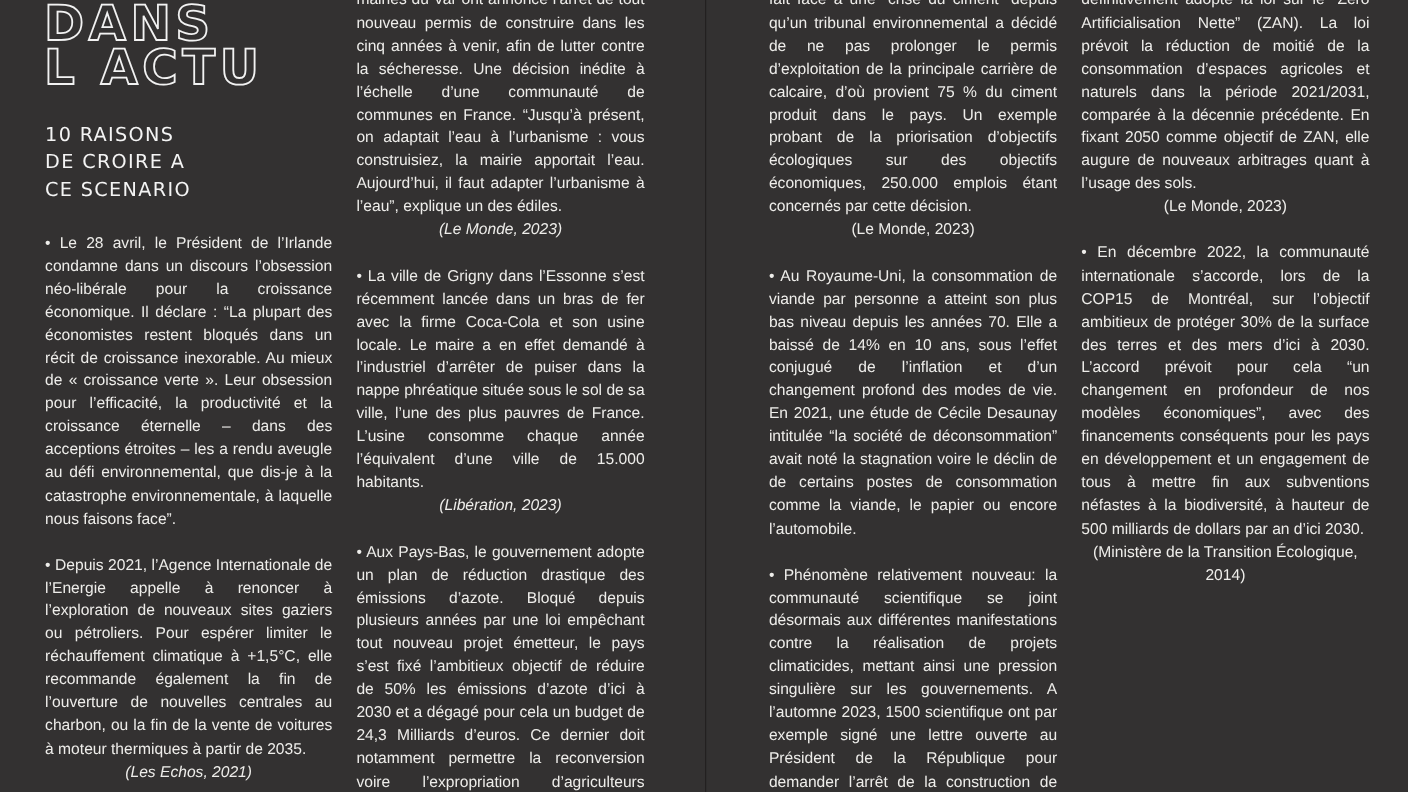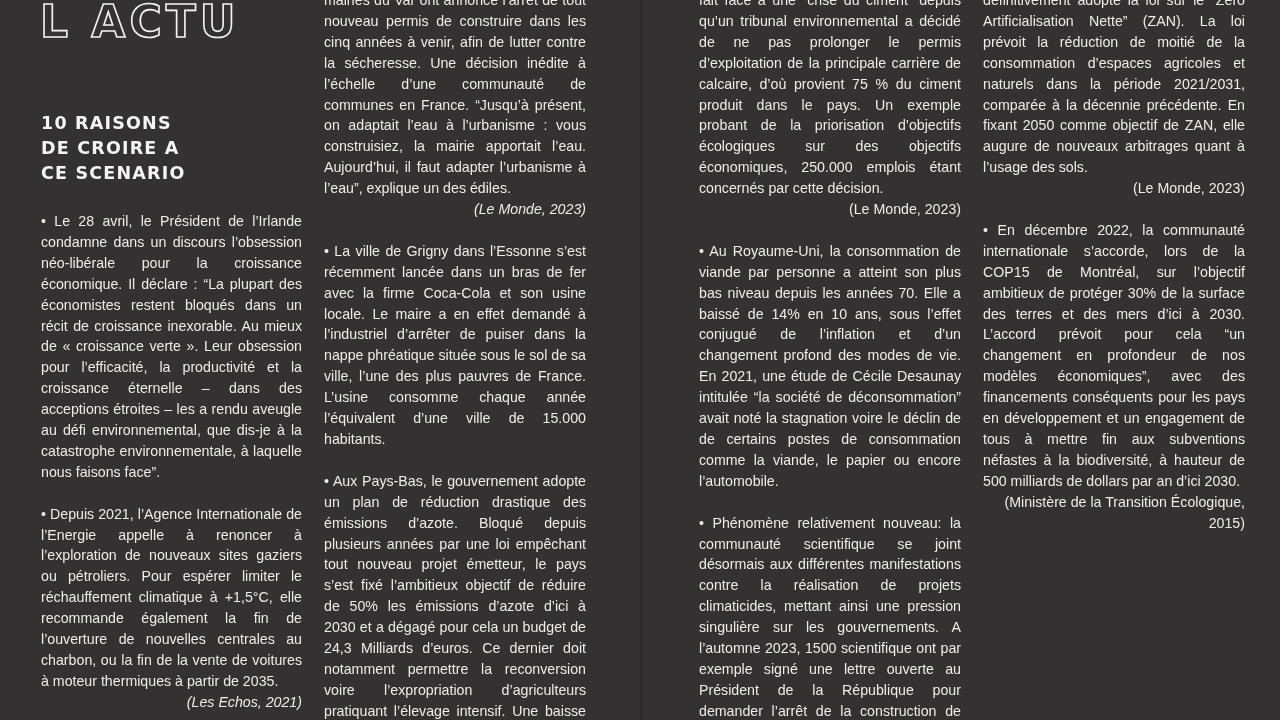--- a/index.html
+++ b/index.html
@@ -22,51 +22,52 @@
     line-height: 40px;
     letter-spacing: 4px;
     color: transparent;
     -webkit-text-stroke: 1.6px #f2f2f2;
     margin: 0;
   }
   .headline div { white-space: nowrap; }
   .subtitle {
     position: absolute; left: 41px; top: 111px;
     font-family: "DejaVu Sans", sans-serif;
-    font-weight: bold;
+    font-weight: normal;
     font-size: 17.5px;
     line-height: 25px;
     letter-spacing: 1.2px;
     color: #f4f4f4;
     margin: 0;
   }
   .subtitle div { white-space: nowrap; }
   .col {
     position: absolute;
     font-family: "Liberation Sans", sans-serif;
     font-size: 14.2px;
     line-height: 20.9px;
     text-align: justify;
     color: #eeedea;
   }
   .col p { margin: 0 0 20.9px 0; }
-  .src { display: block; text-align: right; }
+  .src { display: block; text-align: center; }
   .src.it { font-style: italic; }
   .c1 { left: 41px; top: 211px; width: 261px; }
   .c2 { left: 324px; top: -10px; width: 262px; }
   .c3 { left: 699px; top: -10px; width: 262px; }
   .c4 { left: 983px; top: -10px; width: 262px; }
 </style>
 </head>
 <body>
 
 <div class="gutter"></div>
 
 <h1 class="headline">
   <div>VUES</div>
+  <div>DANS</div>
   <div>L ACTU</div>
 </h1>
 
 <h2 class="subtitle">
   <div>10 RAISONS</div>
   <div>DE CROIRE A</div>
   <div>CE SCENARIO</div>
 </h2>
 
 <div class="col c1">
@@ -79,20 +80,21 @@
   </p>
 </div>
 
 <div class="col c2">
   <p>
     <span>mairies du Var ont annoncé l’arrêt de tout nouveau permis de construire dans les cinq années à venir, afin de lutter contre la sécheresse. Une décision inédite à l’échelle d’une communauté de communes en France. “Jusqu’à présent, on adaptait l’eau à l’urbanisme : vous construisiez, la mairie apportait l’eau. Aujourd’hui, il faut adapter l’urbanisme à l’eau”, explique un des édiles.</span>
     <span class="src it">(Le Monde, 2023)</span>
   </p>
   <p>
     <span>• La ville de Grigny dans l’Essonne s’est récemment lancée dans un bras de fer avec la firme Coca-Cola et son usine locale. Le maire a en effet demandé à l’industriel d’arrêter de puiser dans la nappe phréatique située sous le sol de sa ville, l’une des plus pauvres de France. L’usine consomme chaque année l’équivalent d’une ville de 15.000 habitants.</span>
+    <span class="src it">(Libération, 2023)</span>
   </p>
   <p>
     <span>• Aux Pays-Bas, le gouvernement adopte un plan de réduction drastique des émissions d’azote. Bloqué depuis plusieurs années par une loi empêchant tout nouveau projet émetteur, le pays s’est fixé l’ambitieux objectif de réduire de 50% les émissions d’azote d’ici à 2030 et a dégagé pour cela un budget de 24,3 Milliards d’euros. Ce dernier doit notamment permettre la reconversion voire l’expropriation d’agriculteurs pratiquant l’élevage intensif. Une baisse de 30% de la taille du cheptel bovin est notamment évoquée, soit</span>
   </p>
 </div>
 
 <div class="col c3">
   <p>
     <span>fait face à une “crise du ciment” depuis qu’un tribunal environnemental a décidé de ne pas prolonger le permis d’exploitation de la principale carrière de calcaire, d’où provient 75 % du ciment produit dans le pays. Un exemple probant de la priorisation d’objectifs écologiques sur des objectifs économiques, 250.000 emplois étant concernés par cette décision.</span>
     <span class="src">(Le Monde, 2023)</span>
@@ -106,15 +108,15 @@
   </p>
 </div>
 
 <div class="col c4">
   <p>
     <span>définitivement adopté la loi sur le “Zéro Artificialisation Nette” (ZAN). La loi prévoit la réduction de moitié de la consommation d’espaces agricoles et naturels dans la période 2021/2031, comparée à la décennie précédente. En fixant 2050 comme objectif de ZAN, elle augure de nouveaux arbitrages quant à l’usage des sols.</span>
     <span class="src">(Le Monde, 2023)</span>
   </p>
   <p>
     <span>• En décembre 2022, la communauté internationale s’accorde, lors de la COP15 de Montréal, sur l’objectif ambitieux de protéger 30% de la surface des terres et des mers d’ici à 2030. L’accord prévoit pour cela “un changement en profondeur de nos modèles économiques”, avec des financements conséquents pour les pays en développement et un engagement de tous à mettre fin aux subventions néfastes à la biodiversité, à hauteur de 500 milliards de dollars par an d’ici 2030.</span>
-    <span class="src">(Ministère de la Transition Écologique, 2015)</span>
+    <span class="src">(Ministère de la Transition Écologique, 2014)</span>
   </p>
 </div>
 
 </body></html>

